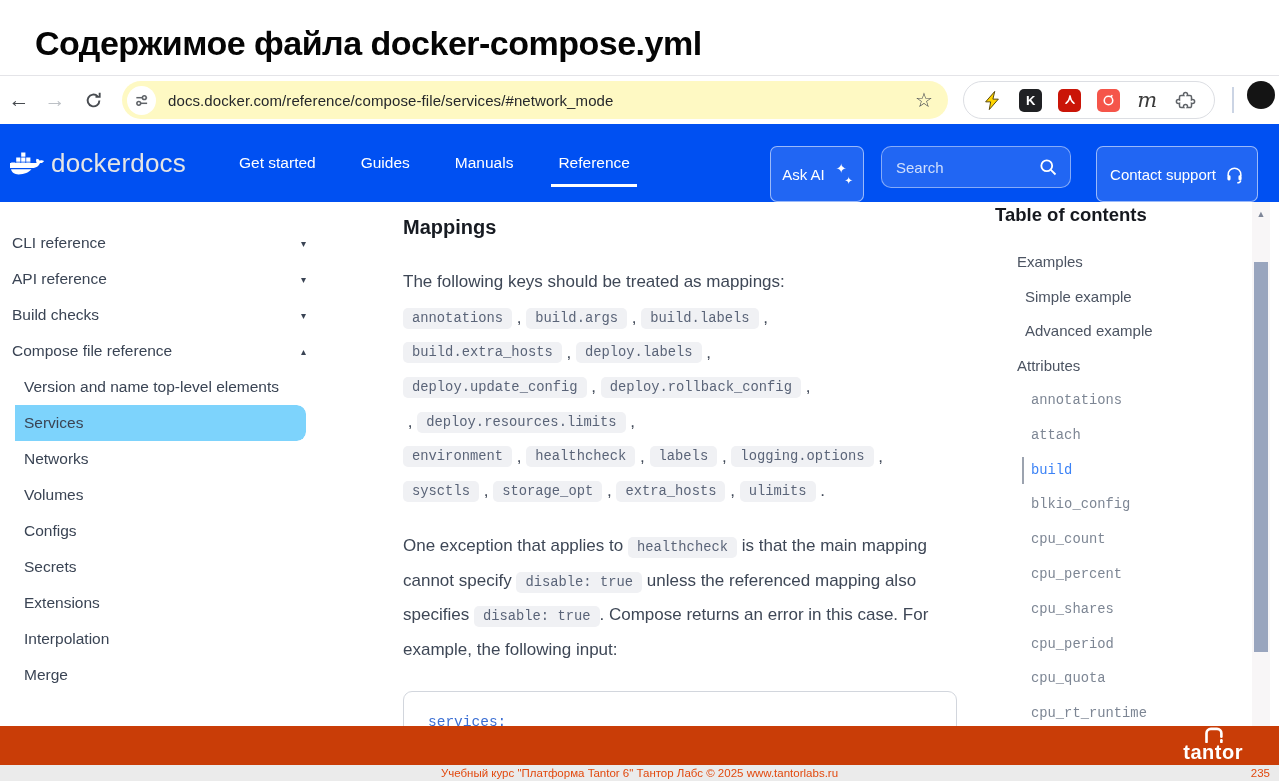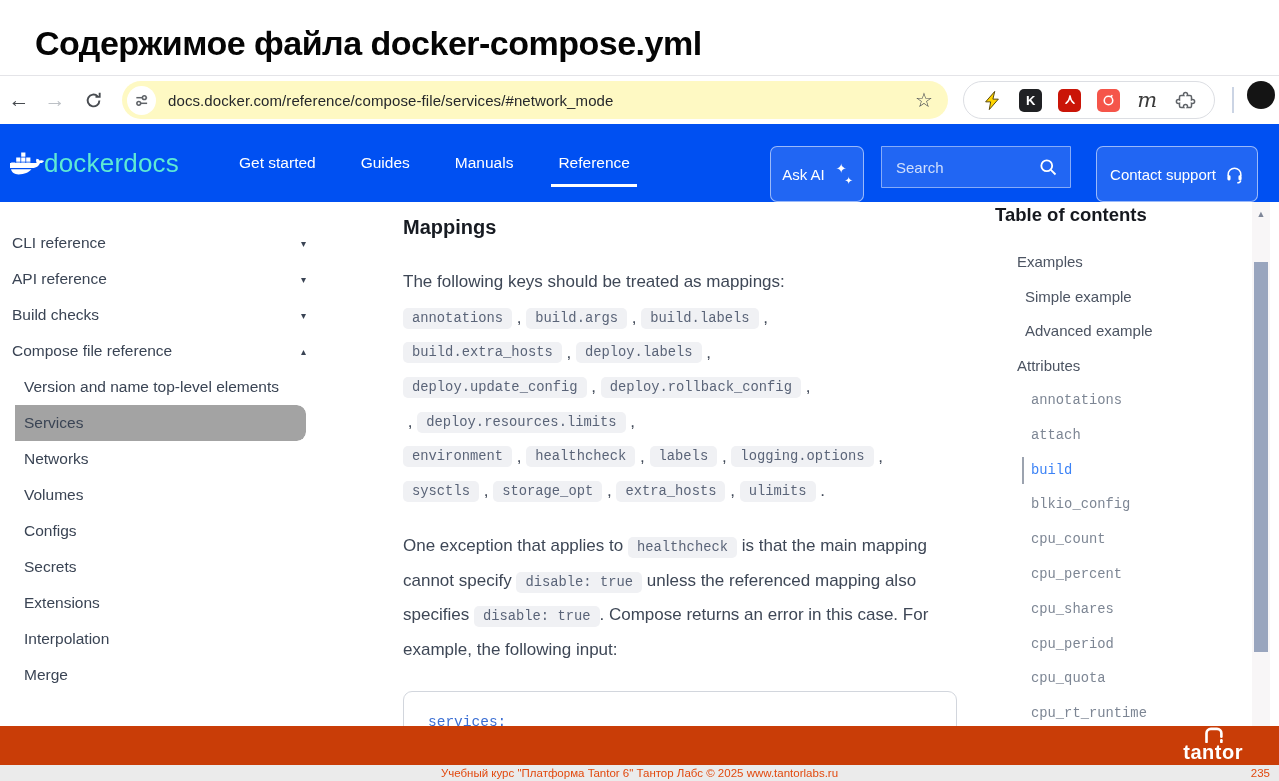--- a/index.html
+++ b/index.html
@@ -32,49 +32,49 @@
          color:#fff;font-weight:700;font-size:13px;}
   .k-badge{background:#202124;}
   .pdf-badge{background:#CA1508;}
   .rec-badge{background:#F5554A;}
   .m-letter{font-family:"DejaVu Serif",serif;font-style:italic;font-size:21px;color:#3A3A3A;line-height:22px;}
   .tb-sep{position:absolute;left:1232px;top:11px;width:1.5px;height:26px;background:#CBD4E4;}
   .avatar{position:absolute;left:1247px;top:5px;width:28px;height:28px;border-radius:50%;background:#141414;}
 
   
   .site-header{position:absolute;top:124px;left:0;width:100%;height:78px;background:#0050F2;}
-  .logo{position:absolute;left:10px;top:0;height:100%;display:flex;align-items:center;color:#5eead4;}
+  .logo{position:absolute;left:10px;top:0;height:100%;display:flex;align-items:center;gap:7px;color:#e5e5e5;}
   .logo-text{font-size:26px;font-weight:500;letter-spacing:0.2px;}
   .site-nav{position:absolute;left:239px;top:0;height:100%;display:flex;align-items:center;gap:45px;}
   .nav-item{color:#fff;font-size:15.5px;position:relative;cursor:default;}
   .nav-item.active::after{content:"";position:absolute;left:-7px;right:-7px;bottom:-15px;height:3.5px;background:#fff;}
   .hdr-btn{position:absolute;top:22px;height:56px;box-sizing:border-box;border:1px solid rgba(255,255,255,0.55);
            border-radius:7px;background:rgba(255,255,255,0.13);color:#fff;display:flex;align-items:center;
            justify-content:center;gap:9px;font-size:15px;}
   .ask-ai{left:770px;width:94px;}
   .contact{left:1096px;width:162px;}
   .search-box{position:absolute;left:881px;top:22px;width:190px;height:42px;box-sizing:border-box;
-              border:1px solid rgba(255,255,255,0.45);border-radius:1px;background:rgba(255,255,255,0.13);
+              border:1px solid rgba(255,255,255,0.45);border-radius:10px;background:rgba(255,255,255,0.13);
               display:flex;align-items:center;padding:0 12px;}
   .search-box input{flex:1;background:transparent;border:none;outline:none;color:#fff;font-size:15px;
                     font-family:"Liberation Sans",sans-serif;min-width:0;}
   .search-box input::placeholder{color:rgba(255,255,255,0.78);}
   .sparkles{position:relative;width:18px;height:20px;}
   .sparkles .s1{position:absolute;top:-3px;left:2px;font-size:13px;}
   .sparkles .s2{position:absolute;bottom:-2px;right:-1px;font-size:10px;}
 
   
   .content{position:absolute;top:202px;left:0;width:1279px;height:564px;background:#fff;overflow:hidden;}
 
   
   .sidebar{position:absolute;left:0;top:0;width:390px;padding-top:23px;}
   .side-row{height:36px;display:flex;align-items:center;padding-left:12px;font-size:15.5px;
             color:#3A4454;position:relative;cursor:default;}
   .side-row.sub{padding-left:24px;}
-  .side-row.active{border-left:15px solid transparent;padding-left:9px;background:#a3a3a3;
+  .side-row.active{border-left:15px solid transparent;padding-left:9px;background:#7dd3fc;
                    background-clip:padding-box;width:282px;border-radius:9px;}
   .side-row .chev{position:absolute;left:301px;font-size:10px;color:#3A4454;}
 
   
   .main-col{position:absolute;left:403px;top:0;width:554px;}
   .main-h2{position:absolute;top:14px;left:0;font-size:20px;font-weight:700;color:#171B22;margin:0;}
   .intro{position:absolute;top:70px;left:0;font-size:17px;color:#3E4756;margin:0;}
   .chips{position:absolute;top:99px;left:0;width:560px;}
   .chip-line{height:34.6px;display:flex;align-items:center;font-size:17px;color:#3E4756;white-space:pre;}
   .chip{font-family:"Liberation Mono",monospace;font-size:13.8px;color:#5A6478;background:#F0F1F4;

